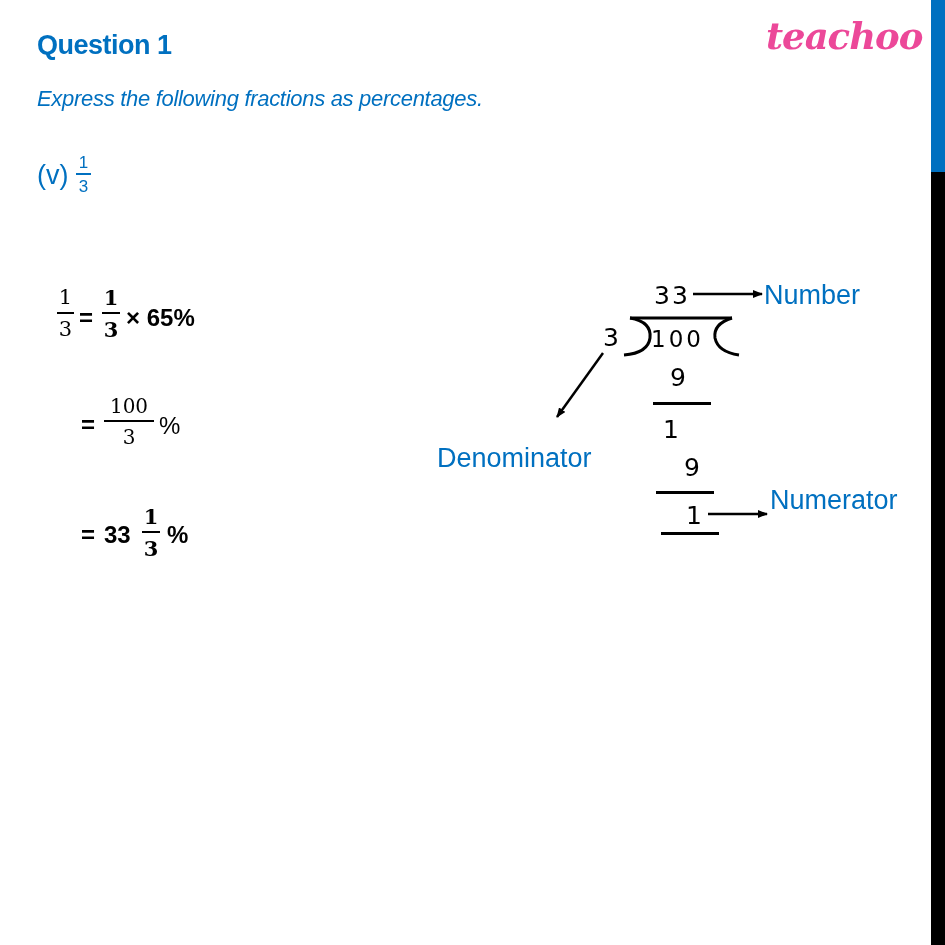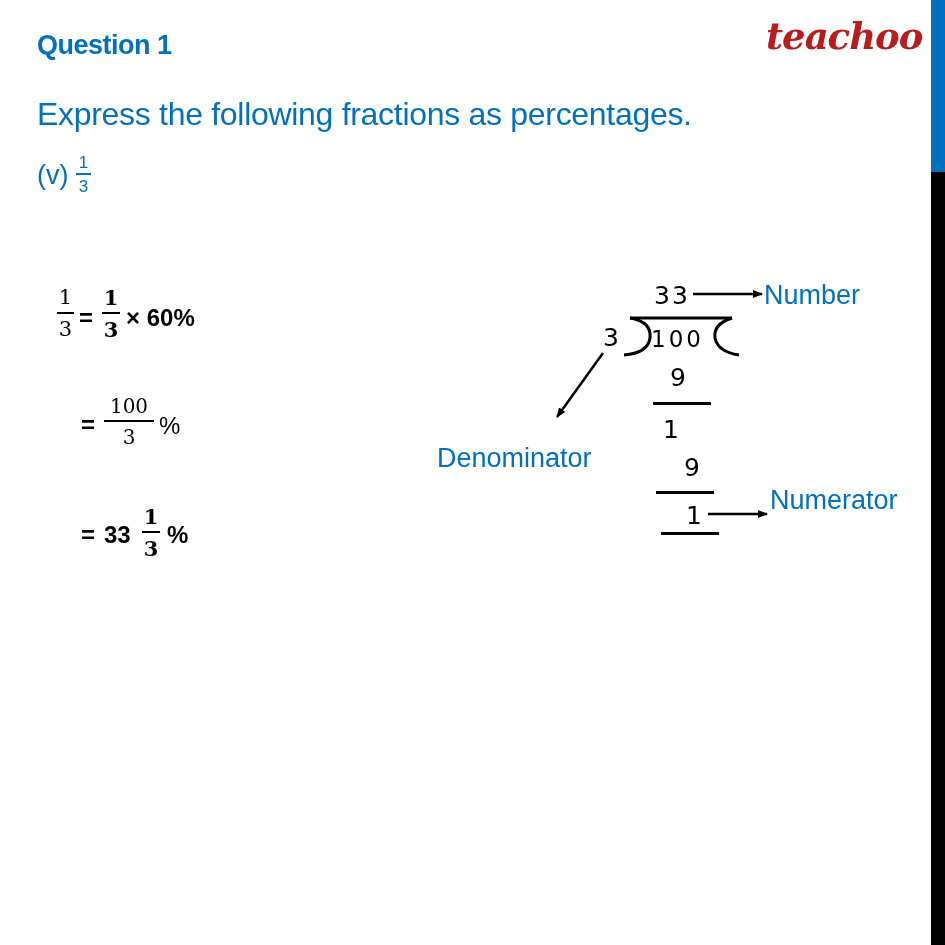--- a/index.html
+++ b/index.html
@@ -4,22 +4,22 @@
 <style>
   html, body { margin: 0; padding: 0; }
   body {
     width: 945px; height: 945px; position: relative; overflow: hidden;
     background: #ffffff;
     font-family: "Liberation Sans", "DejaVu Sans", sans-serif;
   }
   .abs { position: absolute; white-space: nowrap; }
   .blue { color: #0070C0; }
   .title { left: 37px; top: 30px; font-size: 27px; font-weight: bold; letter-spacing: -0.5px; }
-  .logo { left: 766px; top: 14px; font-family: "DejaVu Serif", serif; font-style: italic; font-weight: bold; font-size: 37px; letter-spacing: -1px; color: #b91c1c; }
-  .prompt { left: 37px; top: 96px; font-size: 32px; letter-spacing: -0.3px; }
+  .logo { left: 766px; top: 14px; font-family: "DejaVu Serif", serif; font-style: italic; font-weight: bold; font-size: 37px; letter-spacing: -1px; color: #ec4899; }
+  .prompt { left: 37px; top: 86px; font-size: 22px; letter-spacing: -0.3px; font-style: italic; }
   .partlabel { left: 37px; top: 160px; font-size: 27px; }
   .rbar-blue { left: 931px; top: 0; width: 14px; height: 172px; background: #0070C0; }
   .rbar-black { left: 931px; top: 172px; width: 14px; height: 773px; background: #000; }
 
   
   .frac { position: absolute; display: flex; flex-direction: column; align-items: center; line-height: 1; }
   .frac .num, .frac .den { display: block; font-family: "DejaVu Serif", serif; }
   .frac .bar { display: block; width: 100%; height: 2px; background: currentColor; margin: 4px 0 5px; }
   .math { color: #000; }
   .sym { position: absolute; font-size: 24px; color: #000; line-height: 1; }
@@ -52,21 +52,21 @@
     <span class="num">1</span>
     <span class="bar"></span>
     <span class="den">3</span>
   </div>
   <div class="sym bold" style="left:79px; top:306px;">=</div>
   <div class="frac math bold" style="left:102px; top:287px; font-size:21px; width:18px;">
     <span class="num">1</span>
     <span class="bar"></span>
     <span class="den">3</span>
   </div>
-  <div class="sym bold" style="left:126px; top:306px;">× 60%</div>
+  <div class="sym bold" style="left:126px; top:306px;">× 65%</div>
 </div>
 
 <div>
   <div class="sym bold" style="left:81px; top:413px;">=</div>
   <div class="frac math" style="left:104px; top:396px; font-size:20px; width:50px;">
     <span class="num">100</span>
     <span class="bar"></span>
     <span class="den">3</span>
   </div>
   <div class="sym" style="left:159px; top:414px;">%</div>

